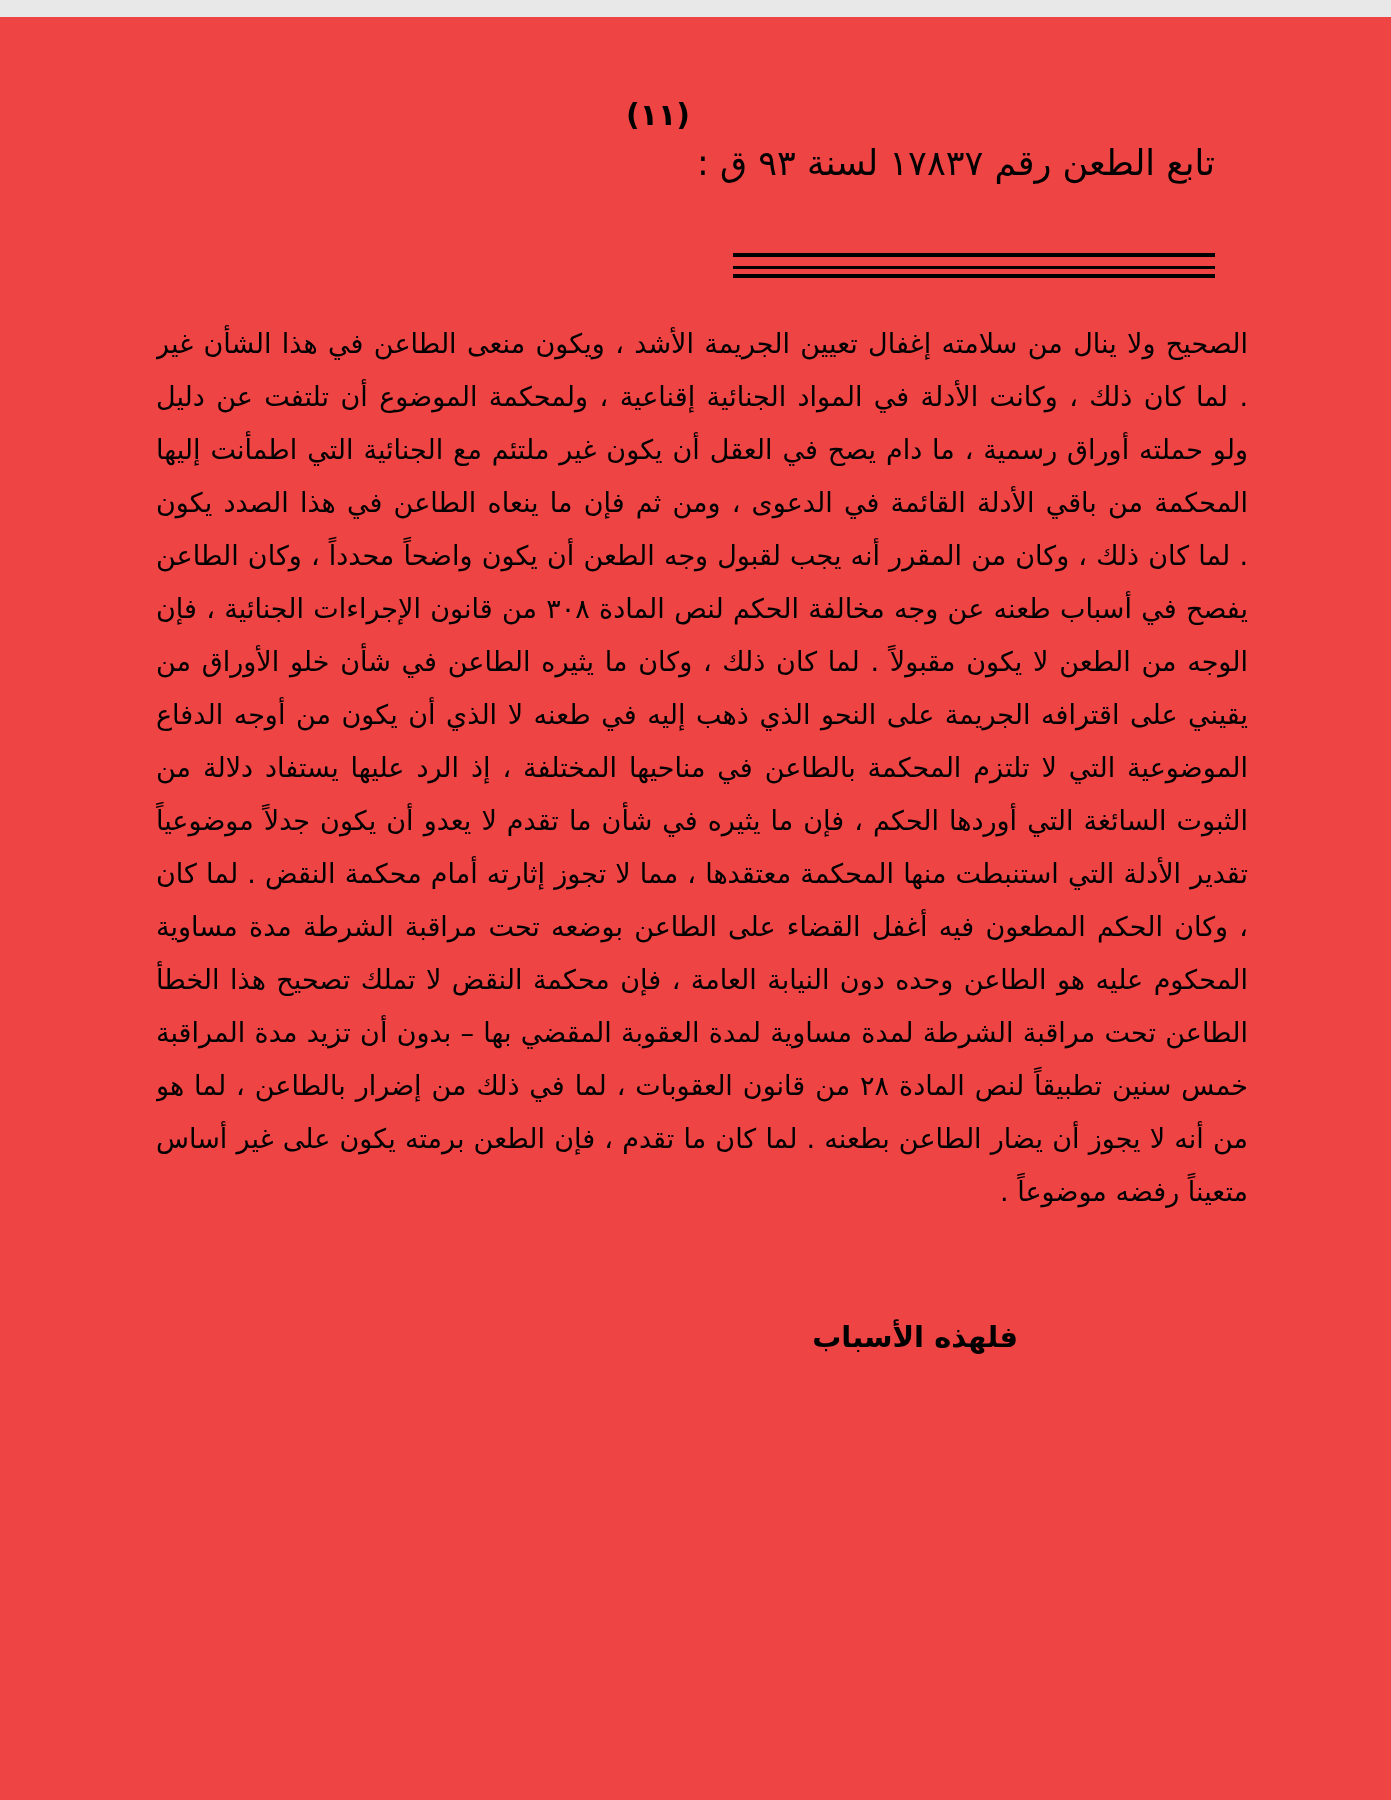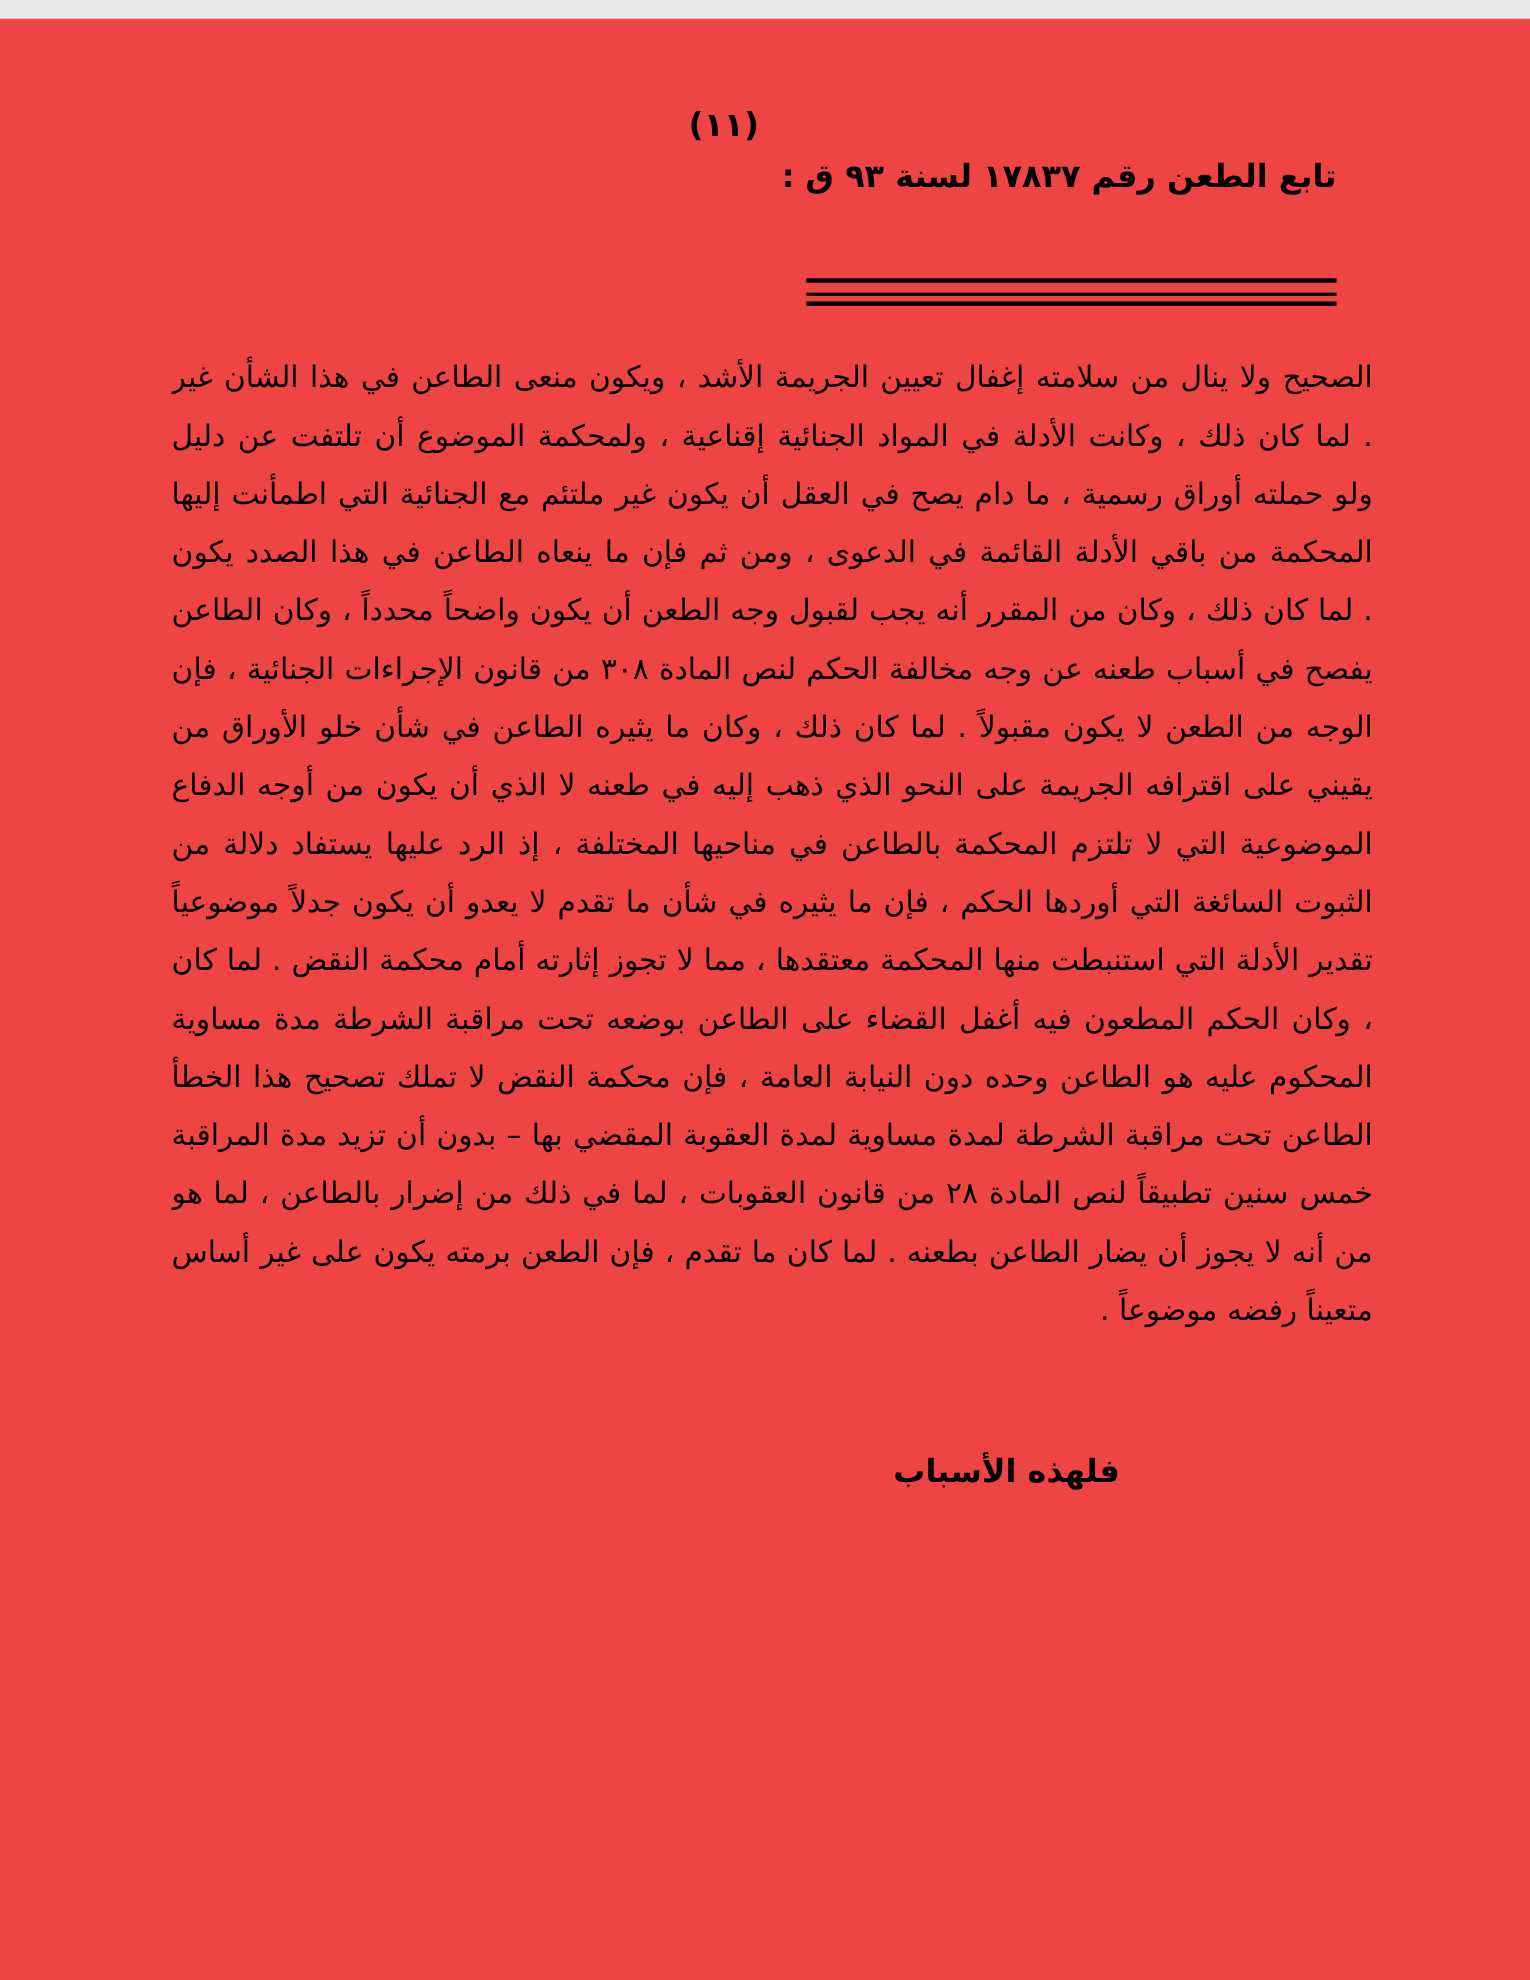--- a/index.html
+++ b/index.html
@@ -26,22 +26,22 @@
     text-align: center;
     font-weight: bold;
     font-size: 30px;
     letter-spacing: 1px;
   }
   .header-line {
     position: absolute;
     top: 126px;
     right: 176px;
     direction: rtl;
-    font-weight: bold;
-    font-size: 29px;
+    font-weight: normal;
+    font-size: 35px;
     white-space: nowrap;
   }
   .header-divider {
     position: absolute;
     top: 236px;
     right: 176px;
     width: 482px;
   }
   .divider-band {
     height: 9px;

